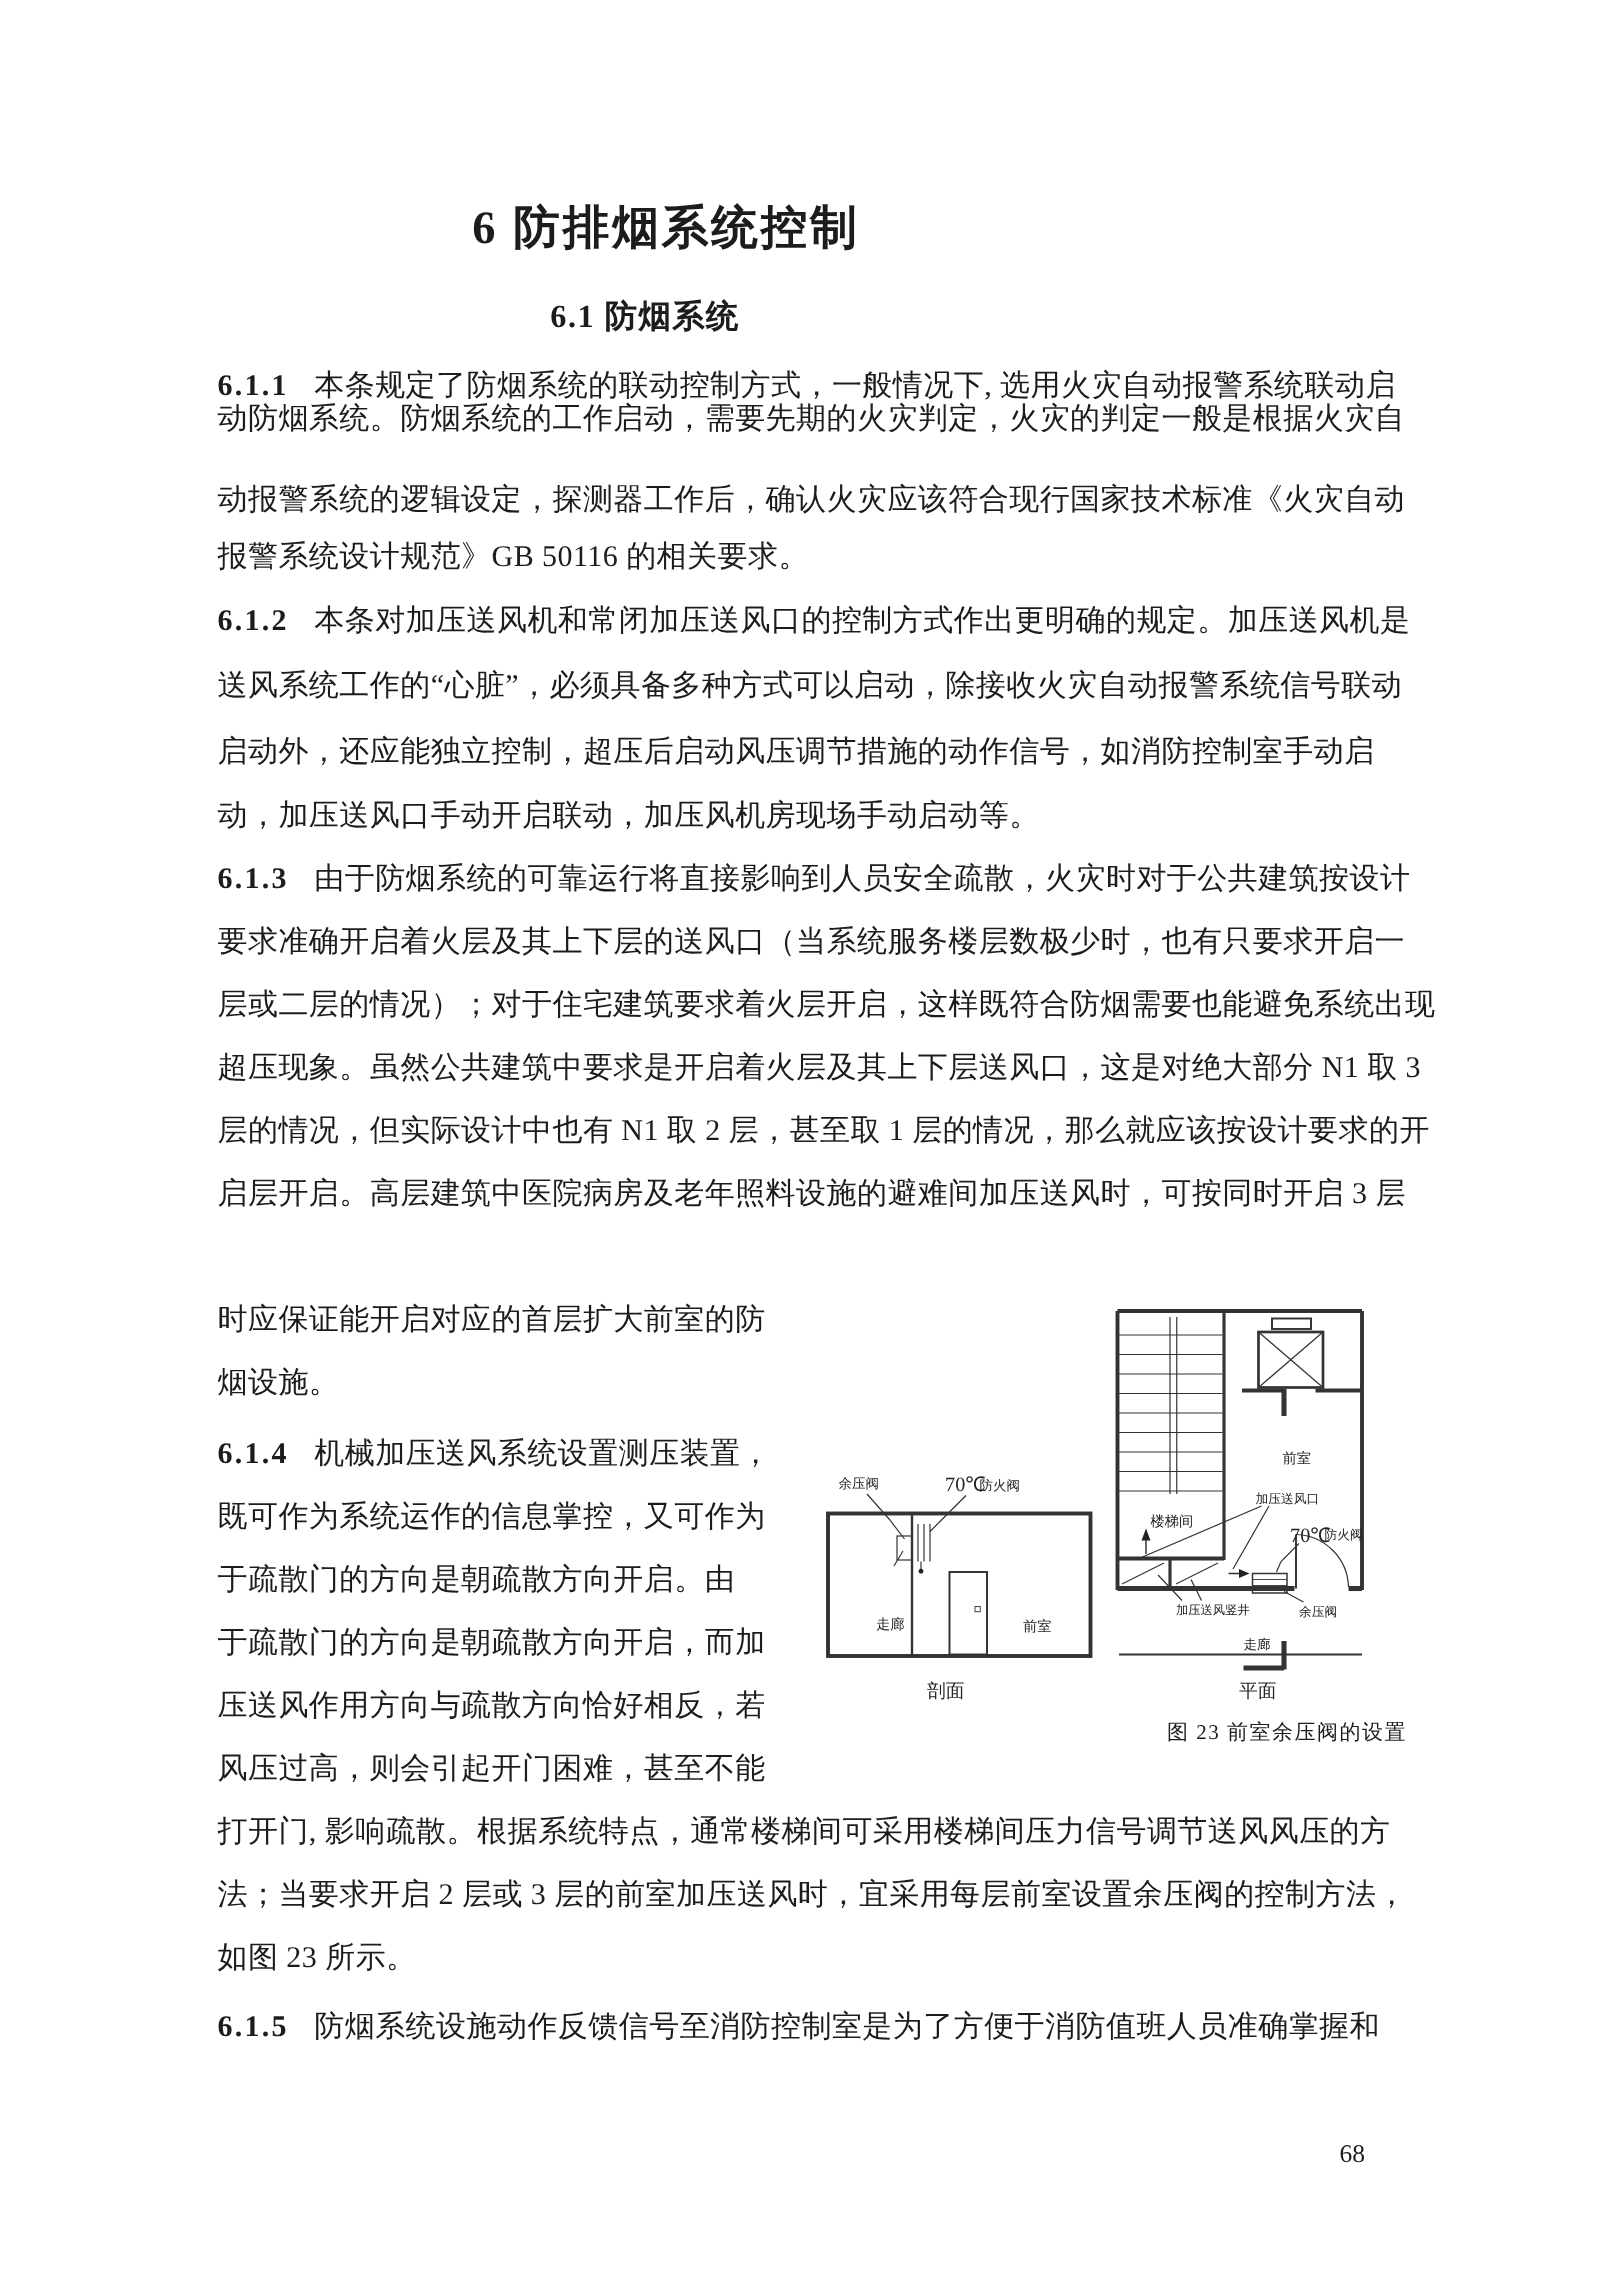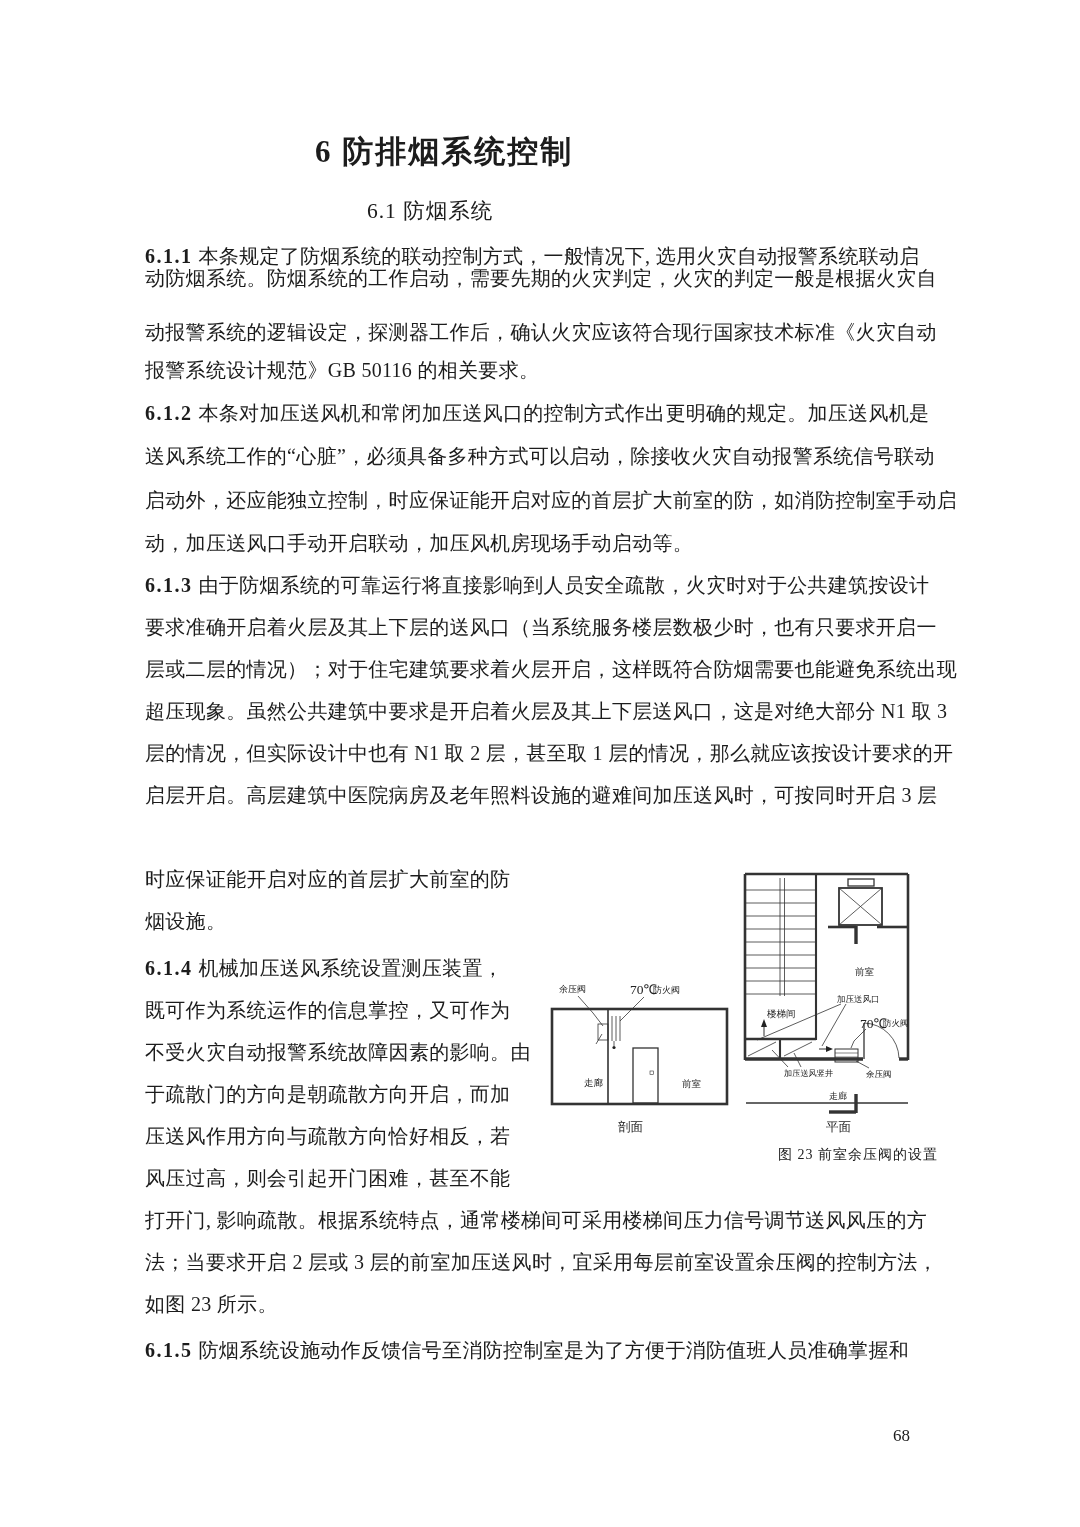--- a/index.html
+++ b/index.html
@@ -1,23 +1,23 @@
 <!DOCTYPE html>
 <html><head>
 <meta charset="utf-8">
 <style>
   html,body{margin:0;padding:0;background:#ffffff;}
   .page{position:relative;width:1080px;height:1527px;background:#ffffff;overflow:hidden;
         font-family:"Liberation Serif", serif;color:#1c1c1c;}
   .title{position:absolute;top:131px;left:0;width:888px;text-align:center;
          font-size:31px;font-weight:bold;letter-spacing:2px;}
   .subtitle{position:absolute;top:196px;left:0;width:860px;text-align:center;
-         font-size:21.5px;font-weight:normal;letter-spacing:1px;}
+         font-size:21.5px;font-weight:bold;letter-spacing:1px;}
   .bl{position:absolute;left:145px;white-space:nowrap;font-size:20px;letter-spacing:0.3px;}
-  .bl b{font-weight:bold;margin-right:6px;letter-spacing:1.5px;}
+  .bl b{font-weight:bold;margin-right:17px;letter-spacing:1.5px;}
   .figcap{position:absolute;top:1146px;left:540px;width:398px;text-align:right;
          font-size:14px;letter-spacing:1px;}
   .pagenum{position:absolute;top:1398px;left:893px;font-size:17px;margin-top:28px;}
   svg.fig{position:absolute;left:540px;top:860px;}
   svg.fig line, svg.fig rect, svg.fig polyline, svg.fig path{stroke:#333;fill:none;}
   svg.fig .w06{stroke-width:0.6;} svg.fig .w08{stroke-width:0.8;}
   svg.fig .w1{stroke-width:1;}   svg.fig .w12{stroke-width:1.3;}
   svg.fig .w15{stroke-width:1.6;} svg.fig .w18{stroke-width:1.8;}
   svg.fig .w2{stroke-width:2.1;}  svg.fig .w25{stroke-width:2.6;}
   svg.fig .w3{stroke-width:3.4;}
@@ -31,35 +31,35 @@
   <div class="title">6 防排烟系统控制</div>
   <div class="subtitle">6.1 防烟系统</div>
 
   <div class="bl" style="top:243px"><b>6.1.1</b><span>本条规定了防烟系统的联动控制方式，一般情况下, 选用火灾自动报警系统联动启</span></div>
   <div class="bl" style="top:265px">动防烟系统。防烟系统的工作启动，需要先期的火灾判定，火灾的判定一般是根据火灾自</div>
   <div class="bl" style="top:319px">动报警系统的逻辑设定，探测器工作后，确认火灾应该符合现行国家技术标准《火灾自动</div>
   <div class="bl" style="top:357px">报警系统设计规范》GB 50116 的相关要求。</div>
 
   <div class="bl" style="top:400px"><b>6.1.2</b><span>本条对加压送风机和常闭加压送风口的控制方式作出更明确的规定。加压送风机是</span></div>
   <div class="bl" style="top:443px">送风系统工作的“心脏”，必须具备多种方式可以启动，除接收火灾自动报警系统信号联动</div>
-  <div class="bl" style="top:487px">启动外，还应能独立控制，时应保证能开启对应的首层扩大前室的防，如消防控制室手动启</div>
+  <div class="bl" style="top:487px">启动外，还应能独立控制，超压后启动风压调节措施的动作信号，如消防控制室手动启</div>
   <div class="bl" style="top:530px">动，加压送风口手动开启联动，加压风机房现场手动启动等。</div>
 
   <div class="bl" style="top:572px"><b>6.1.3</b><span>由于防烟系统的可靠运行将直接影响到人员安全疏散，火灾时对于公共建筑按设计</span></div>
   <div class="bl" style="top:614px">要求准确开启着火层及其上下层的送风口（当系统服务楼层数极少时，也有只要求开启一</div>
   <div class="bl" style="top:656px">层或二层的情况）；对于住宅建筑要求着火层开启，这样既符合防烟需要也能避免系统出现</div>
   <div class="bl" style="top:698px">超压现象。虽然公共建筑中要求是开启着火层及其上下层送风口，这是对绝大部分 N1 取 3</div>
   <div class="bl" style="top:740px">层的情况，但实际设计中也有 N1 取 2 层，甚至取 1 层的情况，那么就应该按设计要求的开</div>
   <div class="bl" style="top:782px">启层开启。高层建筑中医院病房及老年照料设施的避难间加压送风时，可按同时开启 3 层</div>
   <div class="bl" style="top:866px">时应保证能开启对应的首层扩大前室的防</div>
   <div class="bl" style="top:908px">烟设施。</div>
 
   <div class="bl" style="top:955px"><b>6.1.4</b><span>机械加压送风系统设置测压装置，</span></div>
   <div class="bl" style="top:997px">既可作为系统运作的信息掌控，又可作为</div>
-  <div class="bl" style="top:1039px">不受火灾自动报警系统故障因素的影响。由</div>
+  <div class="bl" style="top:1039px">于疏散门的方向是朝疏散方向开启。由</div>
   <div class="bl" style="top:1081px">于疏散门的方向是朝疏散方向开启，而加</div>
   <div class="bl" style="top:1165px">风压过高，则会引起开门困难，甚至不能</div>
   <div class="bl" style="top:1123px">压送风作用方向与疏散方向恰好相反，若</div>
   <div class="bl" style="top:1207px">打开门, 影响疏散。根据系统特点，通常楼梯间可采用楼梯间压力信号调节送风风压的方</div>
   <div class="bl" style="top:1249px">法；当要求开启 2 层或 3 层的前室加压送风时，宜采用每层前室设置余压阀的控制方法，</div>
   <div class="bl" style="top:1291px">如图 23 所示。</div>
 
   <div class="bl" style="top:1337px"><b>6.1.5</b><span>防烟系统设施动作反馈信号至消防控制室是为了方便于消防值班人员准确掌握和</span></div>
 
   <svg class="fig" width="398" height="300" viewBox="540 860 398 300">

